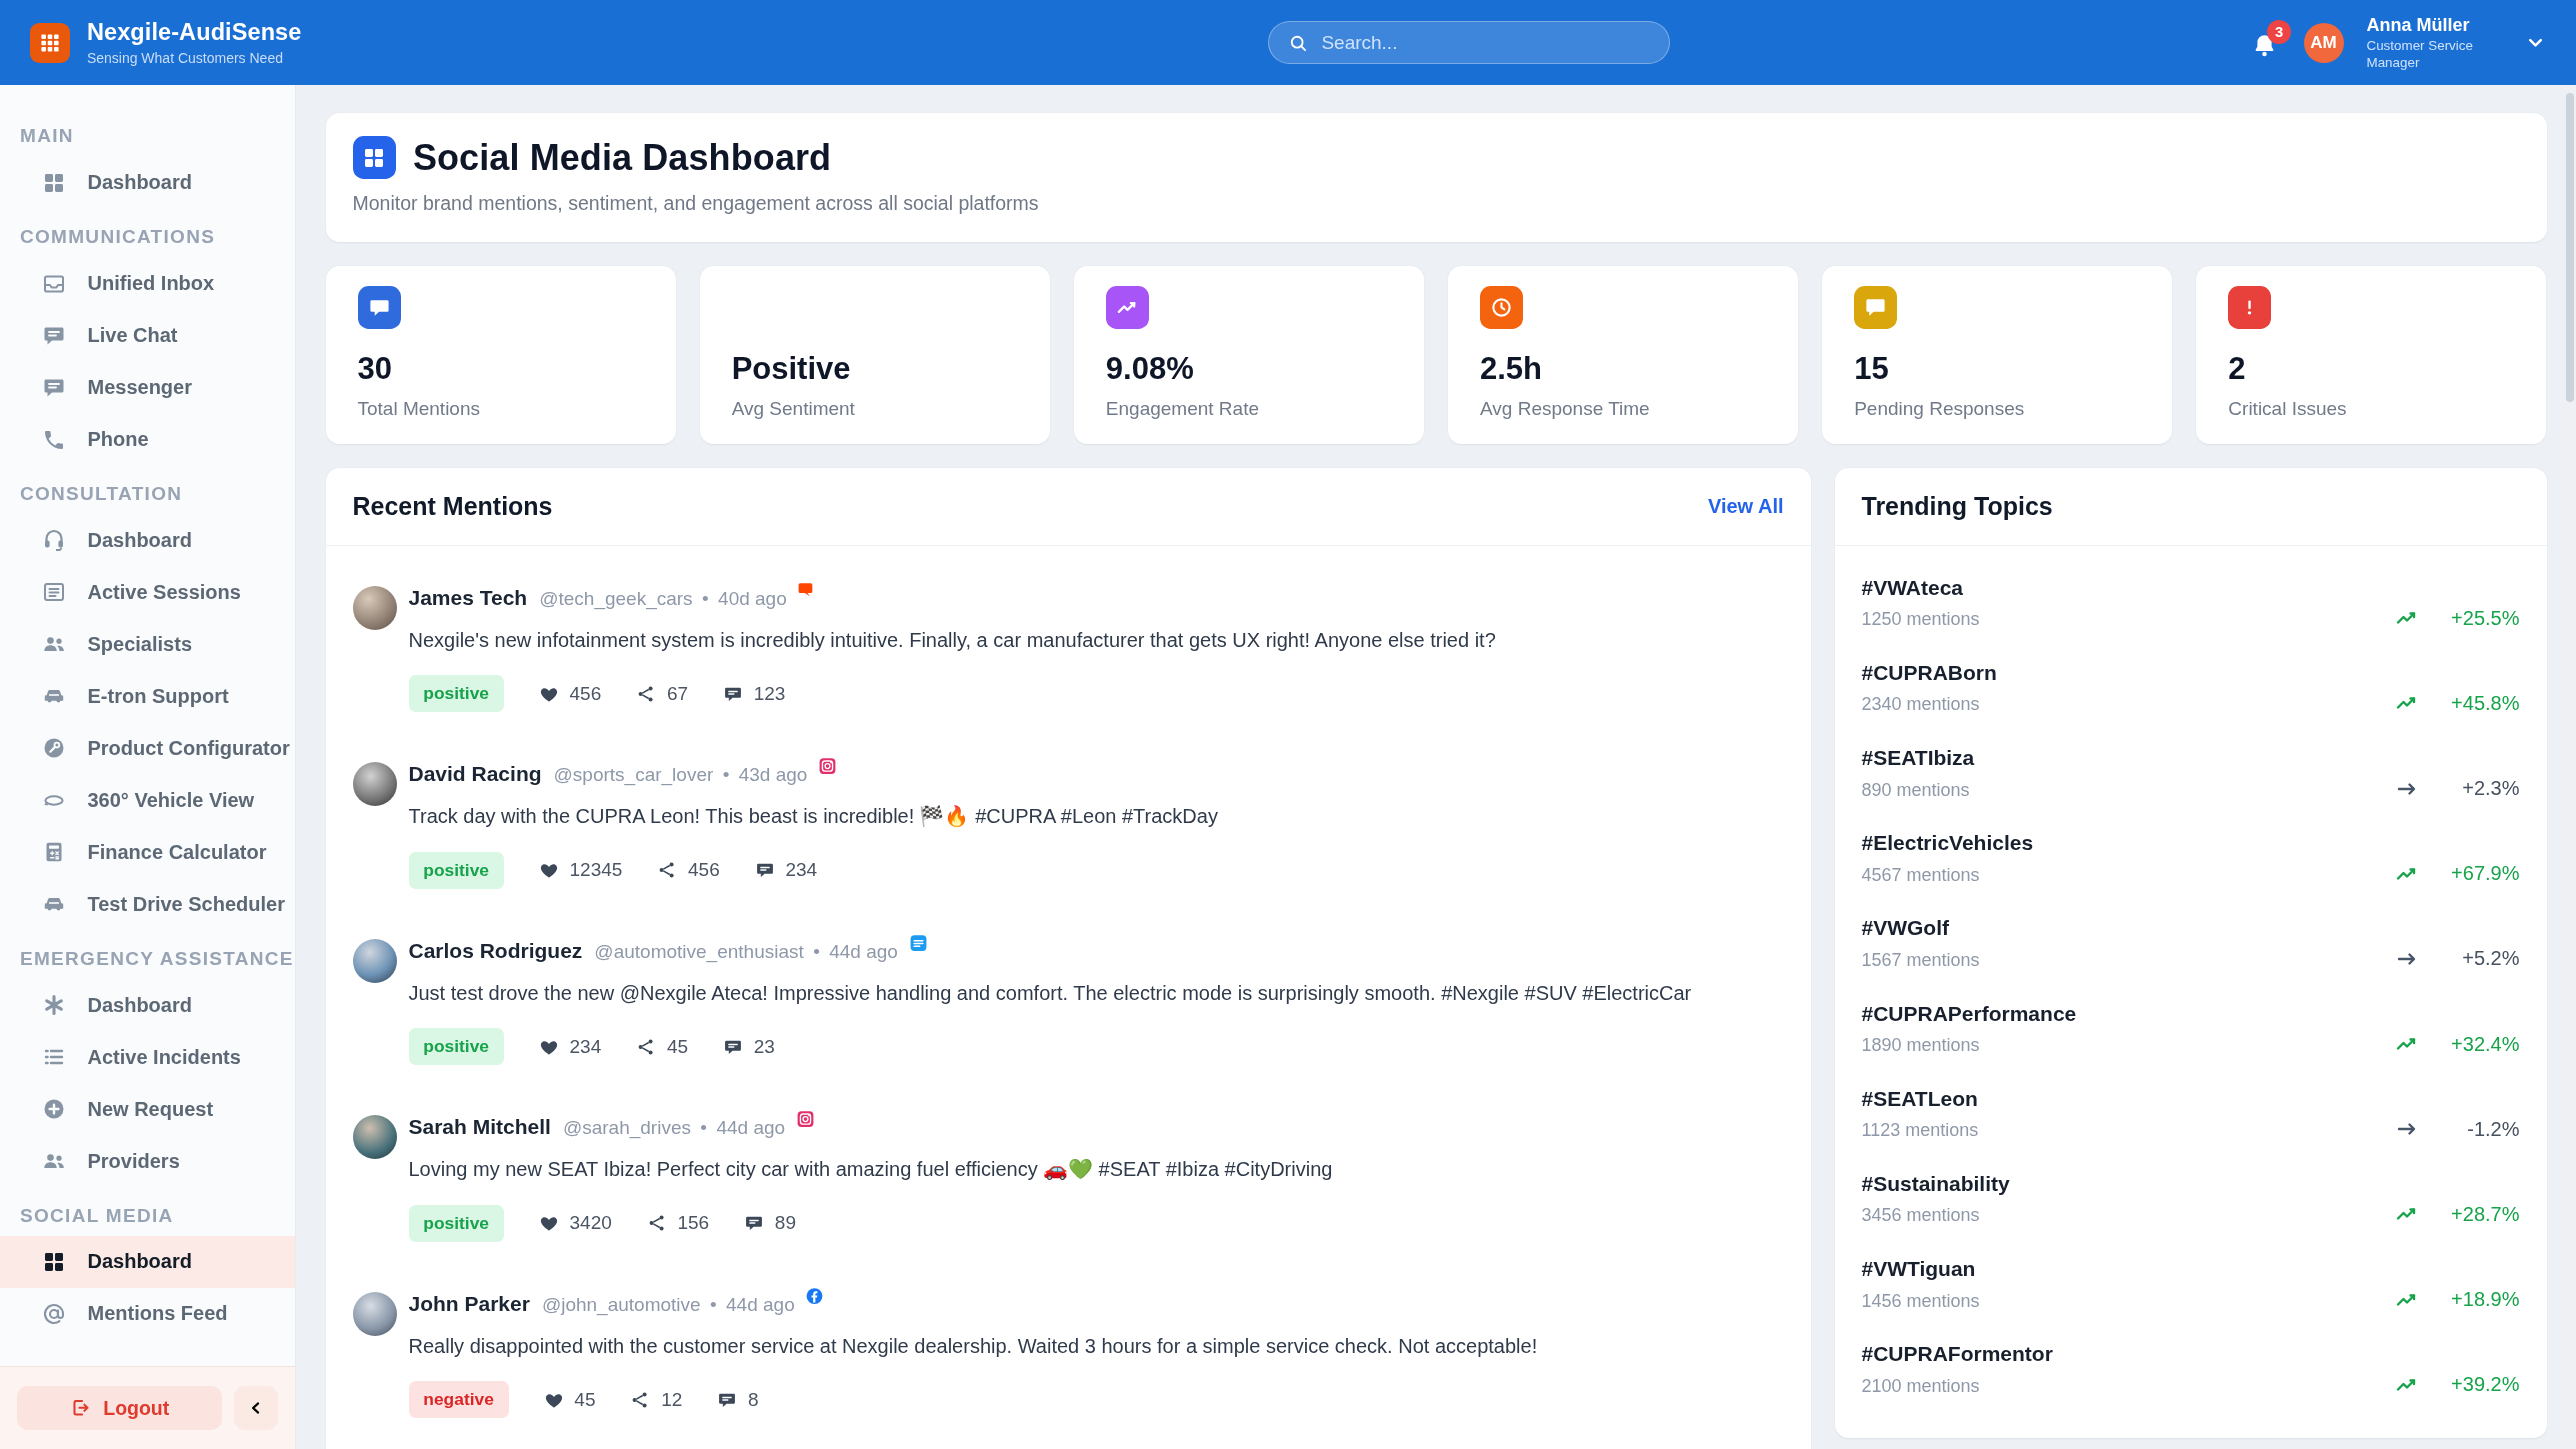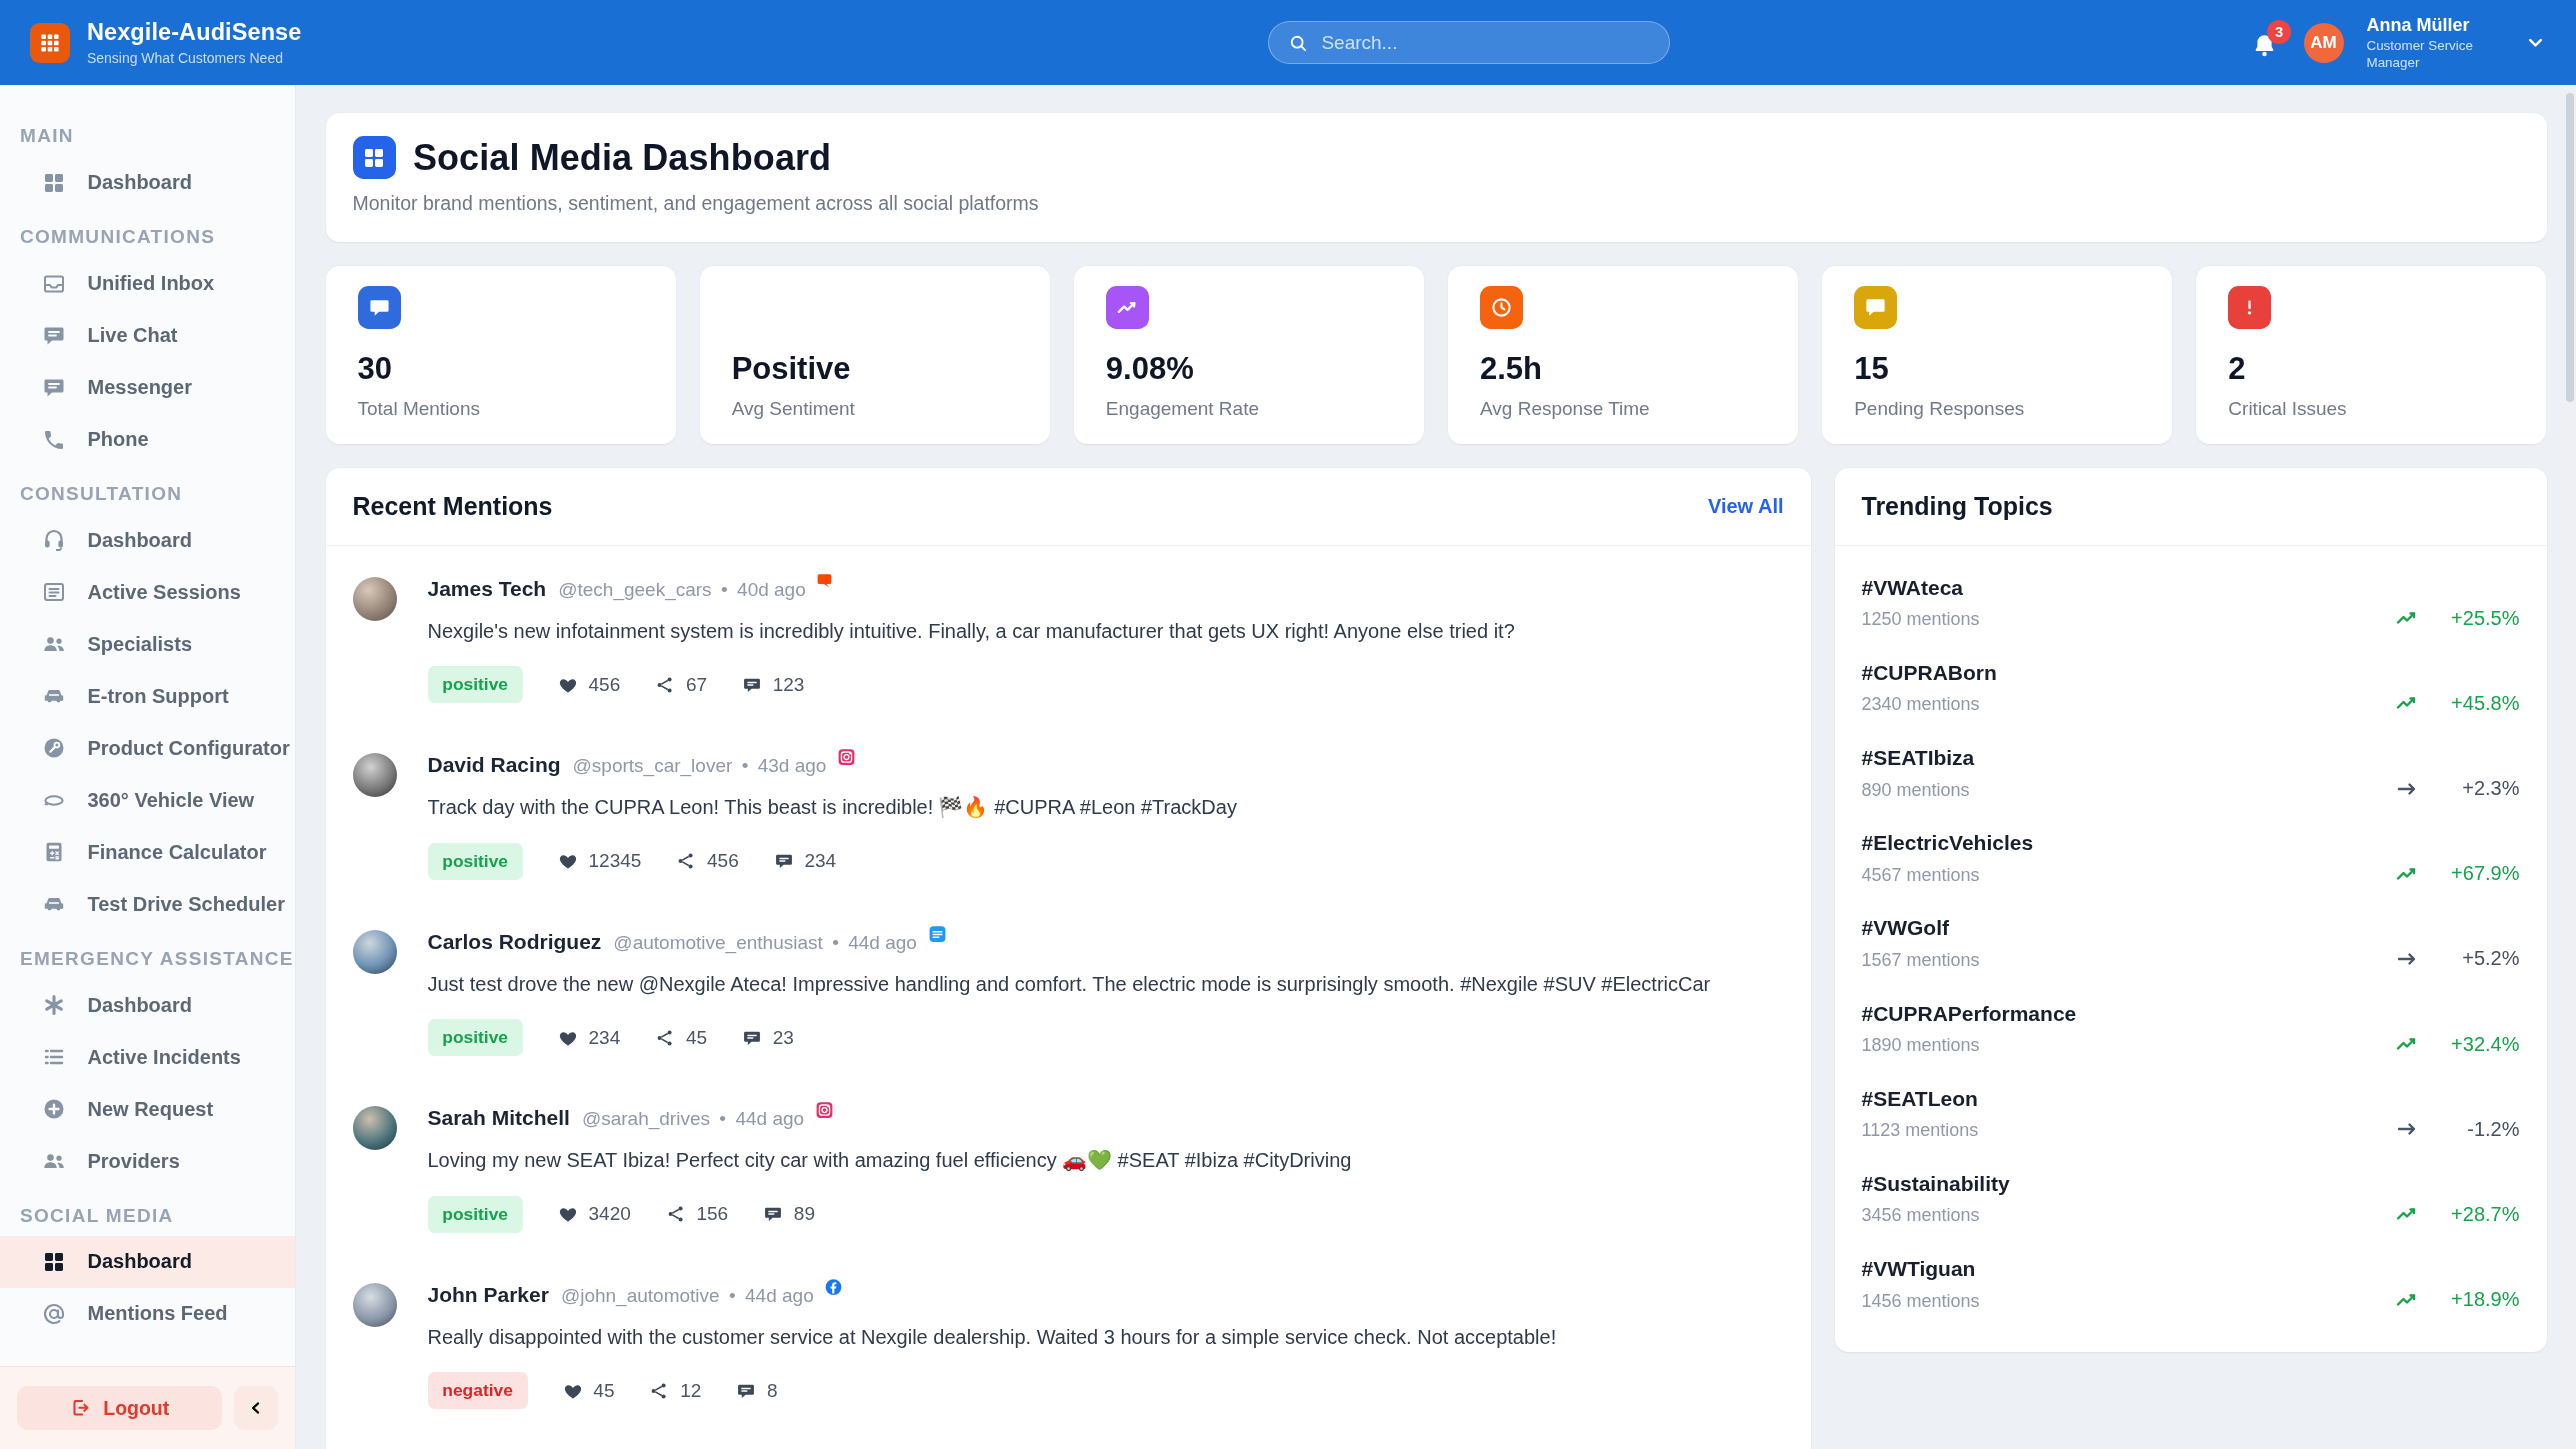--- a/index.html
+++ b/index.html
@@ -84,21 +84,21 @@
 
   .content { display:flex; gap:24px; margin-top:24px; align-items:flex-start; }
 
   .panel-head { display:flex; align-items:center; justify-content:space-between; padding:24px 27px;
     border-bottom:0.7px solid #edf0f4; }
   .panel-title { font-size:25px; font-weight:bold; color:#101a29; }
   .view-all { font-size:20px; font-weight:bold; color:#2563eb; text-decoration:none; cursor:pointer; }
 
   .mentions-card { flex:1; min-height:1047px; }
   .mentions-list { padding:31px 27px 6.7px; }
-  .mention { display:flex; gap:31px; margin-bottom:50px; }
+  .mention { display:flex; gap:12px; margin-bottom:50px;margin-top:9px; }
   .m-avatar { width:44px; height:44px; border-radius:50%; flex:0 0 auto; }
   .av1 { background:radial-gradient(circle at 35% 30%, #d9c9b9, #8d7d70 62%, #564c44); }
   .av2 { background:radial-gradient(circle at 40% 32%, #d2d2d2, #767676 58%, #2e2e2e); }
   .av3 { background:radial-gradient(circle at 38% 30%, #cfd6de, #6e93b5 55%, #26384a); }
   .av4 { background:radial-gradient(circle at 38% 30%, #cdbfae, #47707a 60%, #1f3138); }
   .av5 { background:radial-gradient(circle at 40% 32%, #d7dde4, #8795a7 58%, #3c4654); }
   .m-body { flex:1; min-width:0; }
   .m-namerow { display:flex; align-items:baseline; }
   .m-name { font-size:21px; font-weight:bold; color:#1b2533; }
   .m-handle { font-size:19px; color:#8e98a8; margin-left:12px; }
@@ -986,20 +986,34 @@
               <div class="t-right up">
                 <span class="tico">
                   <svg class="ico" viewBox="0 0 24 24">
                     <use href="#i-up"></use>
                   </svg>
                 </span>
                 <span class="t-change">+18.9%</span>
               </div>
             </div>
 
+            <div class="trend-row">
+              <div>
+                <div class="t-tag">#CUPRAFormentor</div>
+                <div class="t-mentions">2100 mentions</div>
+              </div>
+              <div class="t-right up">
+                <span class="tico">
+                  <svg class="ico" viewBox="0 0 24 24">
+                    <use href="#i-up"></use>
+                  </svg>
+                </span>
+                <span class="t-change">+39.2%</span>
+              </div>
+            </div>
           </div>
       </div>
     </section>
   </main>
 </div>
 
 <div class="scroll-track">
   <div class="scroll-thumb"></div>
 </div>
 

